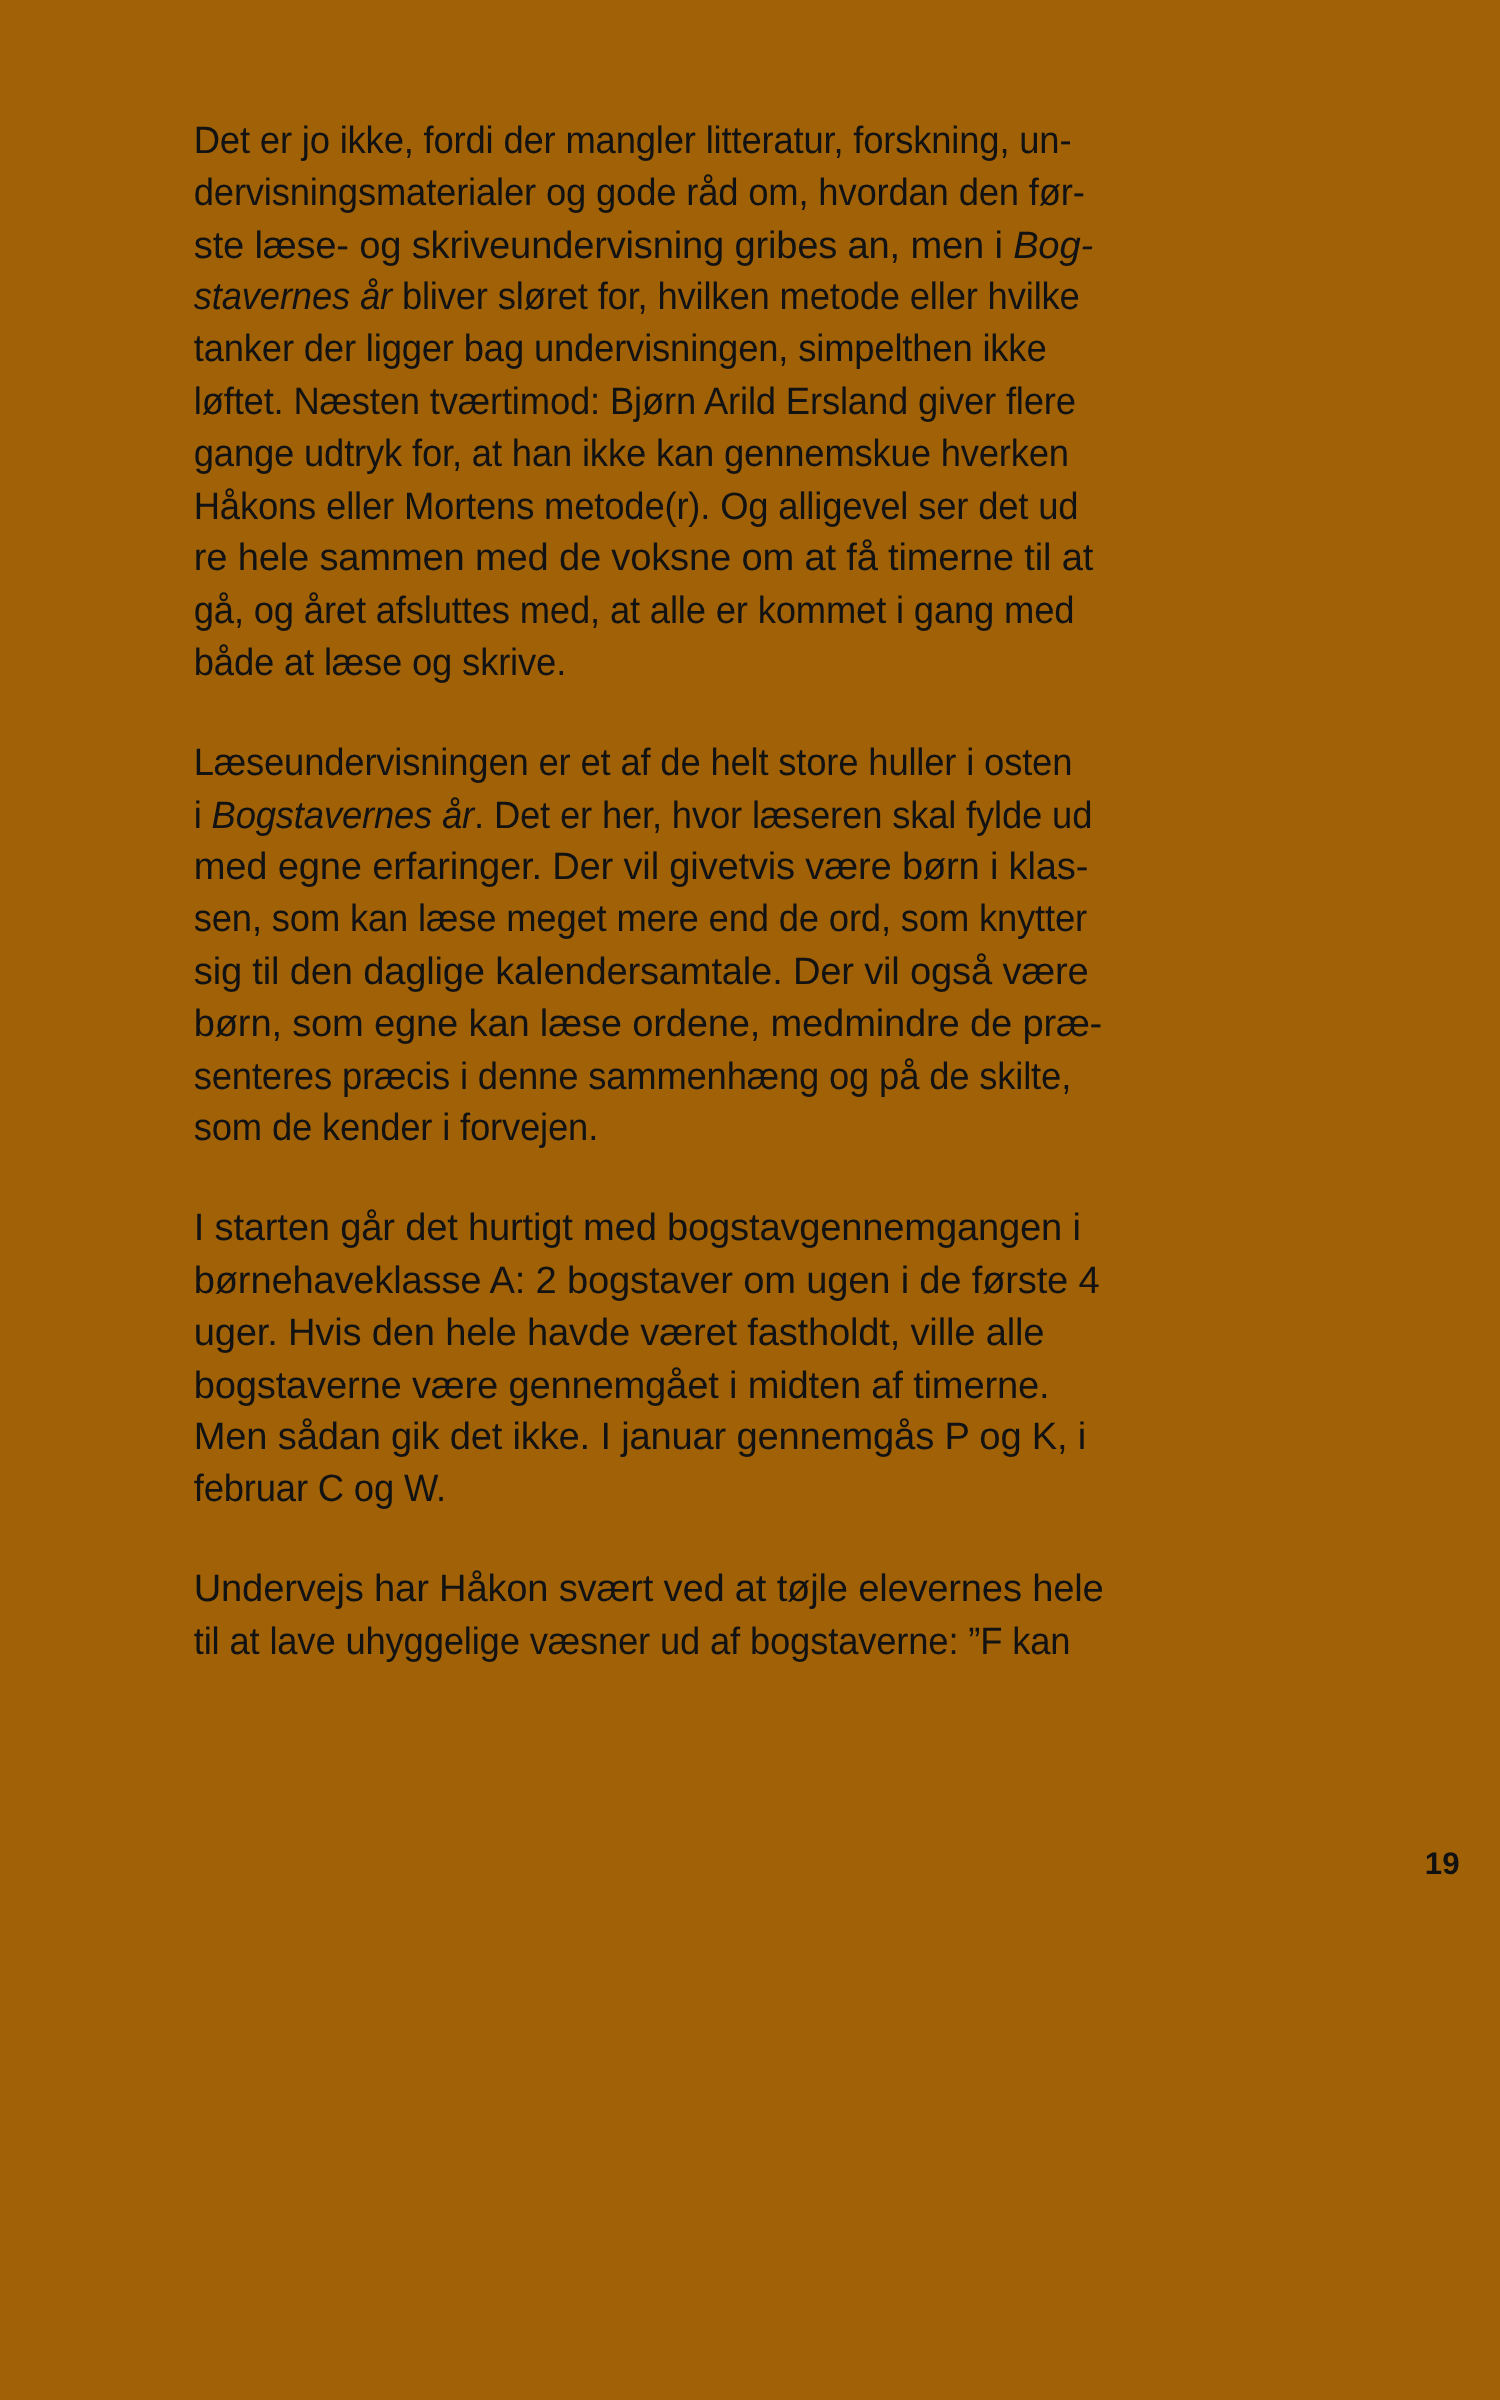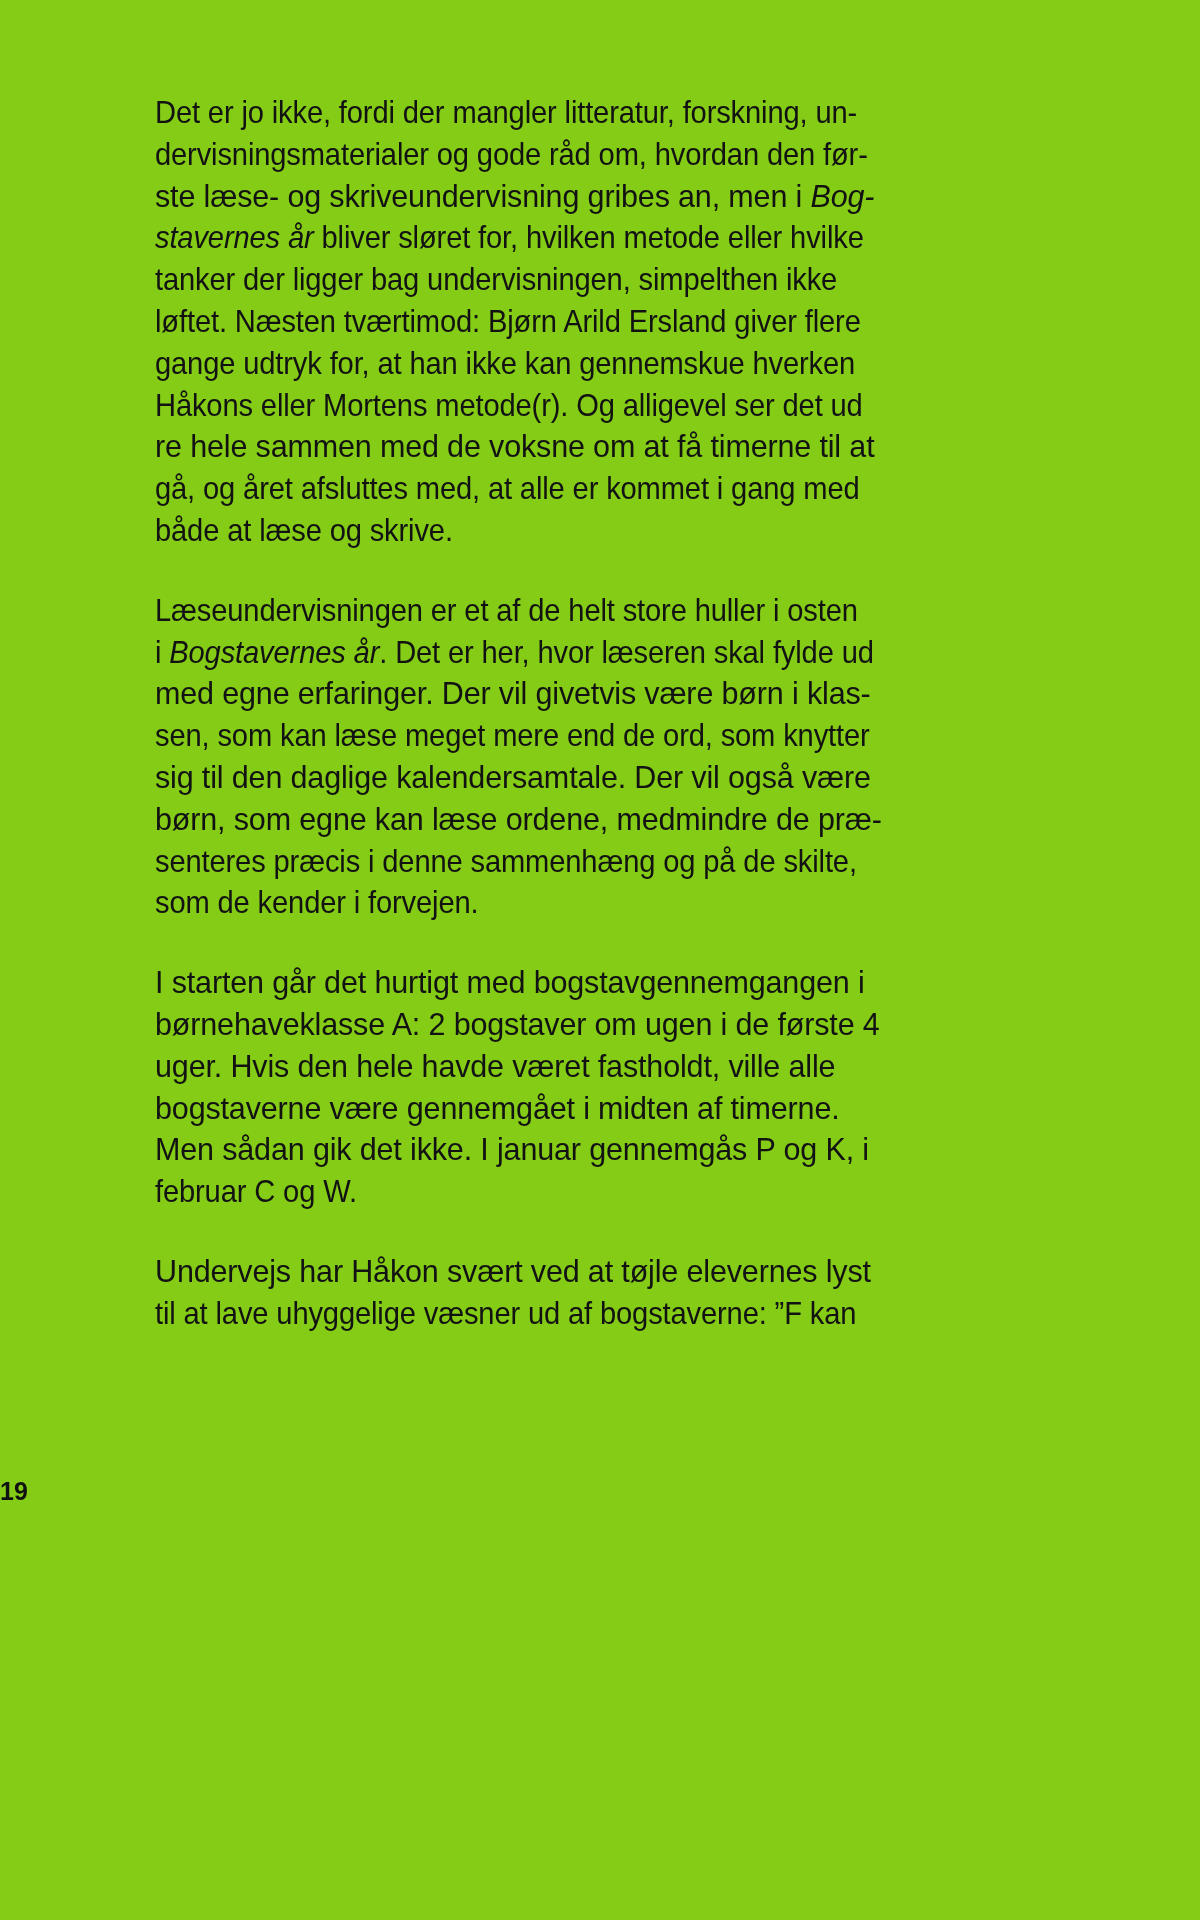--- a/index.html
+++ b/index.html
@@ -15,21 +15,21 @@
     position: relative;
     overflow: hidden;
   }
 
   #page {
     position: absolute;
     left: 0;
     top: 0;
     width: 1200px;
     height: 1920px;
-    background: #84cc16;
+    background: #a16207;
     text-decoration: underline;
   }
 
   #text-column {
     position: absolute;
     left: 155px;
     top: 92px;
     width: 692px;
   }
 
@@ -70,21 +70,21 @@
 
   em, .ital {
     font-style: italic;
   }
 
   #page-number {
     position: absolute;
     left: 0;
     top: 1477px;
     width: 1168px;
-    text-align: left;
+    text-align: right;
     font-size: 25px;
     font-weight: bold;
     color: #111111;
     letter-spacing: 0.2px;
   }
 </style>
 </head>
 <body>
 
 <div id="page">
@@ -145,21 +145,21 @@
         <span>bogstaverne være gennemgået i midten af timerne.</span>
       </span>
       <span class="line just">
         <span>Men sådan gik det ikke. I januar gennemgås P og K, i</span>
       </span>
       <span class="line tight">februar C og W.</span>
     </p>
 
     <p class="para">
       <span class="line just">
-        <span>Undervejs har Håkon svært ved at tøjle elevernes lyst</span>
+        <span>Undervejs har Håkon svært ved at tøjle elevernes hele</span>
       </span>
       <span class="line tight">til at lave uhyggelige væsner ud af bogstaverne: ”F kan</span>
     </p>
 
   </div>
 
   <div id="page-number">19</div>
 
 </div>
 

